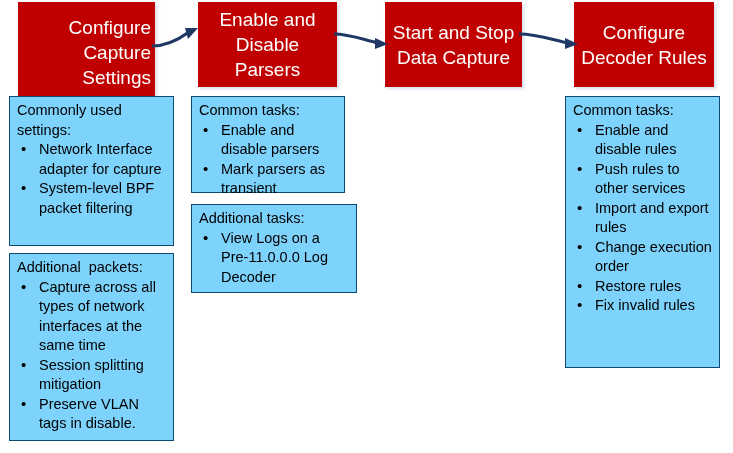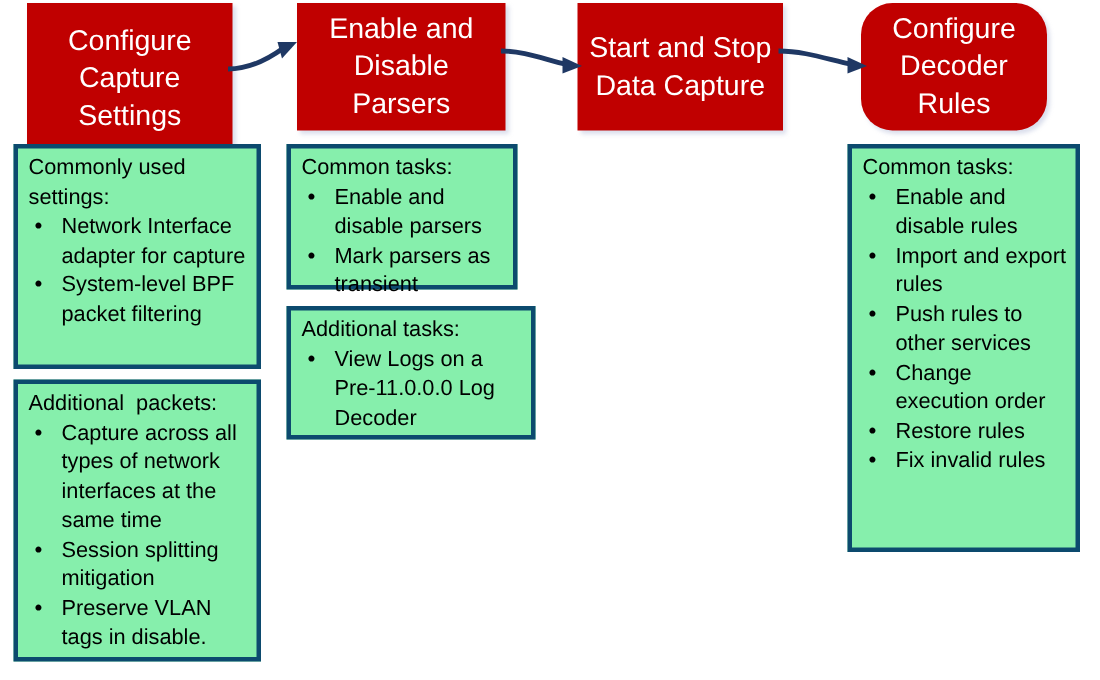--- a/index.html
+++ b/index.html
@@ -25,39 +25,39 @@
     align-items: center;
     justify-content: center;
     text-align: center;
     font-size: 19px;
     line-height: 25px;
     font-weight: 400;
     box-sizing: border-box;
     padding: 2px 4px;
     box-shadow: 2px 2px 3px rgba(150,160,200,0.35);
   }
-  #stage-1 { left: 18px;  top: 2px; width: 137px; height: 100px; }
+  #stage-1 { left: 18px;  top: 2px; width: 137px; height: 100px; text-align: right; }
   #stage-2 { left: 198px; top: 2px; width: 139px; height: 85px; }
   #stage-3 { left: 385px; top: 2px; width: 137px; height: 85px; }
-  #stage-4 { left: 574px; top: 2px; width: 124px; height: 85px; border-radius: 21px; }
+  #stage-4 { left: 574px; top: 2px; width: 140px; height: 85px; }
 
   
   .arrow-svg {
     position: absolute;
     overflow: visible;
   }
   #arrow-1 { left: 152px; top: 22px; width: 50px; height: 32px; }
   #arrow-2 { left: 334px; top: 28px; width: 55px; height: 26px; }
   #arrow-3 { left: 519px; top: 28px; width: 60px; height: 26px; }
 
   
   .detail-box {
     position: absolute;
-    background: #86efac;
-    border: 3px solid #0c4a6e;
+    background: #7dd3fc;
+    border: 1px solid #0c4a6e;
     box-sizing: border-box;
     padding: 4px 6px 5px 7px;
     font-size: 14.5px;
     line-height: 19.5px;
   }
   .detail-box .box-title {
     margin: 0 0 0 0;
     white-space: pre-wrap;
   }
   .detail-box ul {
@@ -151,19 +151,19 @@
   <div class="box-title">Additional tasks:</div>
   <ul>
     <li>View Logs on a Pre-11.0.0.0 Log Decoder</li>
   </ul>
 </div>
 
 <div class="detail-box" id="detail-c4-a">
   <div class="box-title">Common tasks:</div>
   <ul>
     <li>Enable and disable rules</li>
+    <li>Push rules to other services</li>
     <li>Import and export rules</li>
-    <li>Push rules to other services</li>
     <li>Change execution order</li>
     <li>Restore rules</li>
     <li>Fix invalid rules</li>
   </ul>
 </div>
 
 </body></html>

